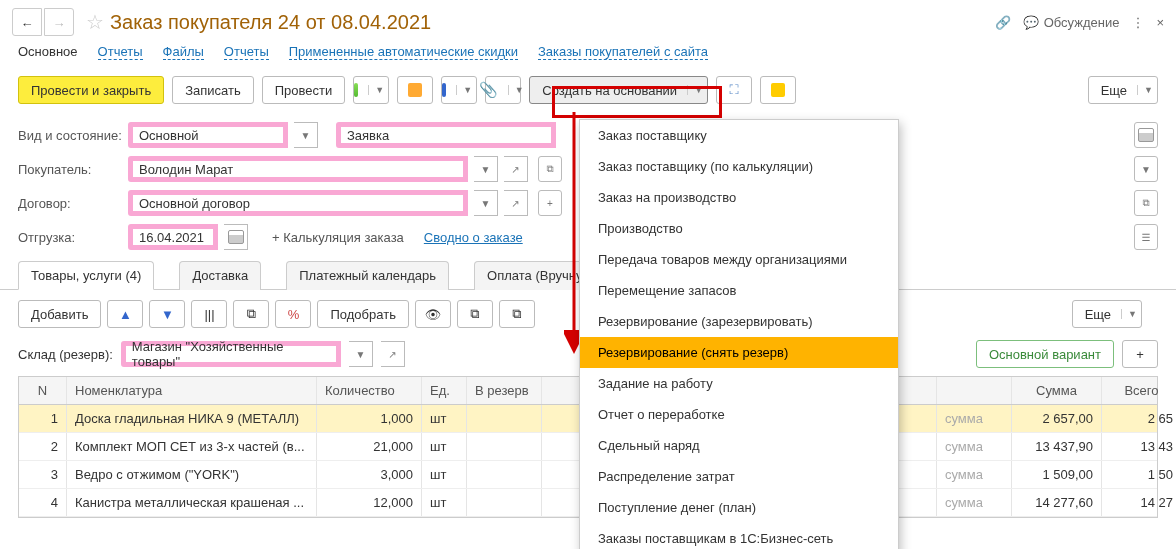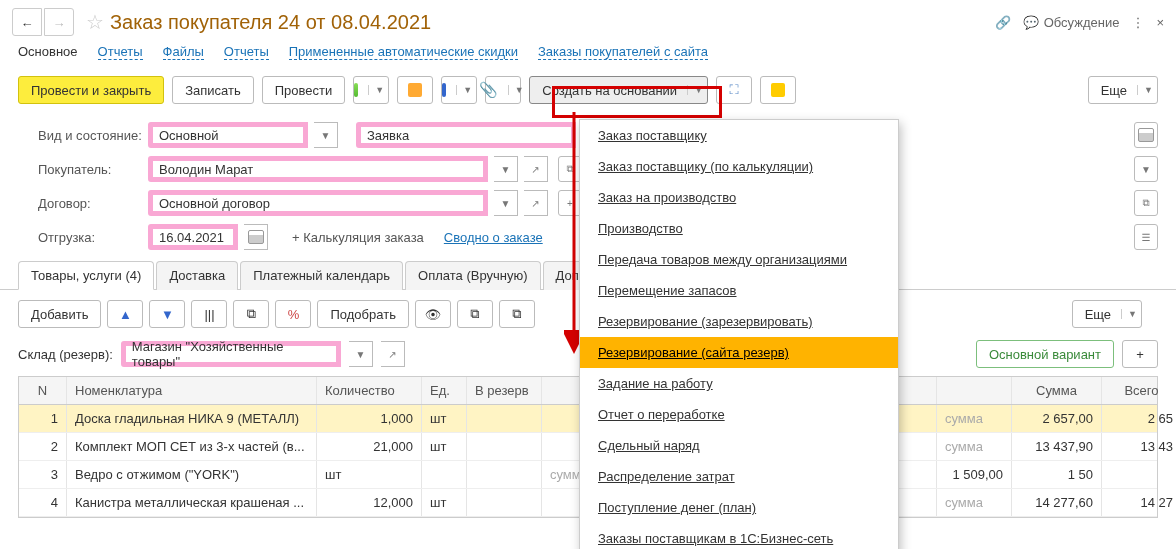--- a/index.html
+++ b/index.html
@@ -27,28 +27,28 @@
 
   .icon-sq { width: 14px; height: 14px; display: inline-block; }
   .ico-new { background: linear-gradient(#8d5, #5b3); border-radius: 2px; }
   .ico-mail { background: #fa3; border-radius: 2px; }
   .ico-print { background: #36c; border-radius: 2px; }
   .ico-attach { color: #888; font-size: 15px; }
   .ico-struct { color: #5a8ac7; }
   .ico-flag { background: #fc0; border-radius: 2px; }
 
   .form-row { display: flex; align-items: center; padding: 2px 18px; min-height: 34px; gap: 6px; }
-  .form-label { width: 104px; color: #555; margin-left: 20px; }
+  .form-label { width: 104px; color: #555; }
   .input { height: 26px; border: 5px solid #f9a8d4; padding: 0 6px; border-radius: 3px 0 0 3px; background: #fff; display: flex; align-items: center; }
   .input-btn { width: 24px; height: 26px; border: 1px solid #bbb; border-left: none; background: #fff; display: flex; align-items: center; justify-content: center; font-size: 10px; color: #777; cursor: pointer; }
   .input-btn:last-of-type { border-radius: 0 3px 3px 0; }
 
   .link { color: #1a73b7; text-decoration: underline; cursor: pointer; }
 
-  .subtabs { display: flex; padding: 0 18px; border-bottom: 1px solid #ccc; margin-top: 6px; }
+  .subtabs { display: flex; padding: 0 18px; border-bottom: 1px solid #ccc; margin-top: 6px; gap: 23px; }
   .subtab { padding: 6px 12px; border: 1px solid #ccc; border-bottom: none; background: #f4f4f4; margin-right: 2px; border-radius: 4px 4px 0 0; cursor: pointer; position: relative; top: 1px; }
   .subtab.active { background: #fff; border-bottom: 1px solid #fff; }
 
   .subbar { display: flex; gap: 6px; padding: 10px 34px 8px 18px; align-items: center; }
 
   .warehouse-row { display: flex; align-items: center; padding: 4px 18px 8px 18px; gap: 8px; }
 
   .btn-green { color: #3a8a3a; border-color: #7cbf7c; }
 
   .right-more { margin-left: auto; }
@@ -59,21 +59,21 @@
   .th, .td { padding: 6px 8px; border-right: 1px solid #e5e5e5; white-space: nowrap; overflow: hidden; text-overflow: ellipsis; }
   .th { color: #555; }
   .td.num { text-align: right; }
   .trow { border-bottom: 1px solid #eee; }
   .trow.sel { background: #fff4c4; }
   .gap-col { background: transparent; border-right: 1px solid #e5e5e5; }
   .sum-label { color: #aaa; }
 
   
   .dropdown { position: absolute; top: 119px; left: 579px; width: 320px; background: #fff; border: 1px solid #ccc; box-shadow: 2px 4px 10px rgba(0,0,0,0.25); z-index: 100; }
-  .dropdown-item { padding: 8px 18px; cursor: pointer; white-space: nowrap; text-decoration: underline; }
+  .dropdown-item { padding: 8px 18px; cursor: pointer; white-space: nowrap; }
   .dropdown-item.hl { background: #ffb300; color: #000; }
 
   
   .annot-box { position: absolute; border: 3px solid #d40000; pointer-events: none; }
 
   .create-btn-box { position: absolute; top: 86px; left: 552px; width: 170px; height: 32px; }
   .hl-box { position: absolute; top: 343px; left: 579px; width: 320px; height: 32px; }
 
   svg.arrow { position: absolute; top: 112px; left: 564px; width: 20px; height: 244px; }
 
@@ -249,20 +249,21 @@
         <div class="td">шт</div>
         <div class="td"></div>
         <div class="td gap-col"></div>
         <div class="td sum-label">сумма</div>
         <div class="td num">13 437,90</div>
         <div class="td num">13 43</div>
       </div>
       <div class="trow">
         <div class="td num">3</div>
         <div class="td">Ведро с отжимом ("YORK")</div>
+        <div class="td num">3,000</div>
         <div class="td">шт</div>
         <div class="td"></div>
         <div class="td gap-col"></div>
         <div class="td sum-label">сумма</div>
         <div class="td num">1 509,00</div>
         <div class="td num">1 50</div>
       </div>
       <div class="trow">
         <div class="td num">4</div>
         <div class="td">Канистра металлическая крашеная ...</div>
@@ -278,21 +279,21 @@
 </div>
 
 <div class="dropdown" id="dropdown">
     <div class="dropdown-item">Заказ поставщику</div>
     <div class="dropdown-item">Заказ поставщику (по калькуляции)</div>
     <div class="dropdown-item">Заказ на производство</div>
     <div class="dropdown-item">Производство</div>
     <div class="dropdown-item">Передача товаров между организациями</div>
     <div class="dropdown-item">Перемещение запасов</div>
     <div class="dropdown-item">Резервирование (зарезервировать)</div>
-    <div class="dropdown-item hl">Резервирование (сайта резерв)</div>
+    <div class="dropdown-item hl">Резервирование (снять резерв)</div>
     <div class="dropdown-item">Задание на работу</div>
     <div class="dropdown-item">Отчет о переработке</div>
     <div class="dropdown-item">Сдельный наряд</div>
     <div class="dropdown-item">Распределение затрат</div>
     <div class="dropdown-item">Поступление денег (план)</div>
     <div class="dropdown-item">Заказы поставщикам в 1С:Бизнес-сеть</div>
   </div>
 
 <div class="annot-box create-btn-box"></div>
 <div class="annot-box hl-box"></div>

